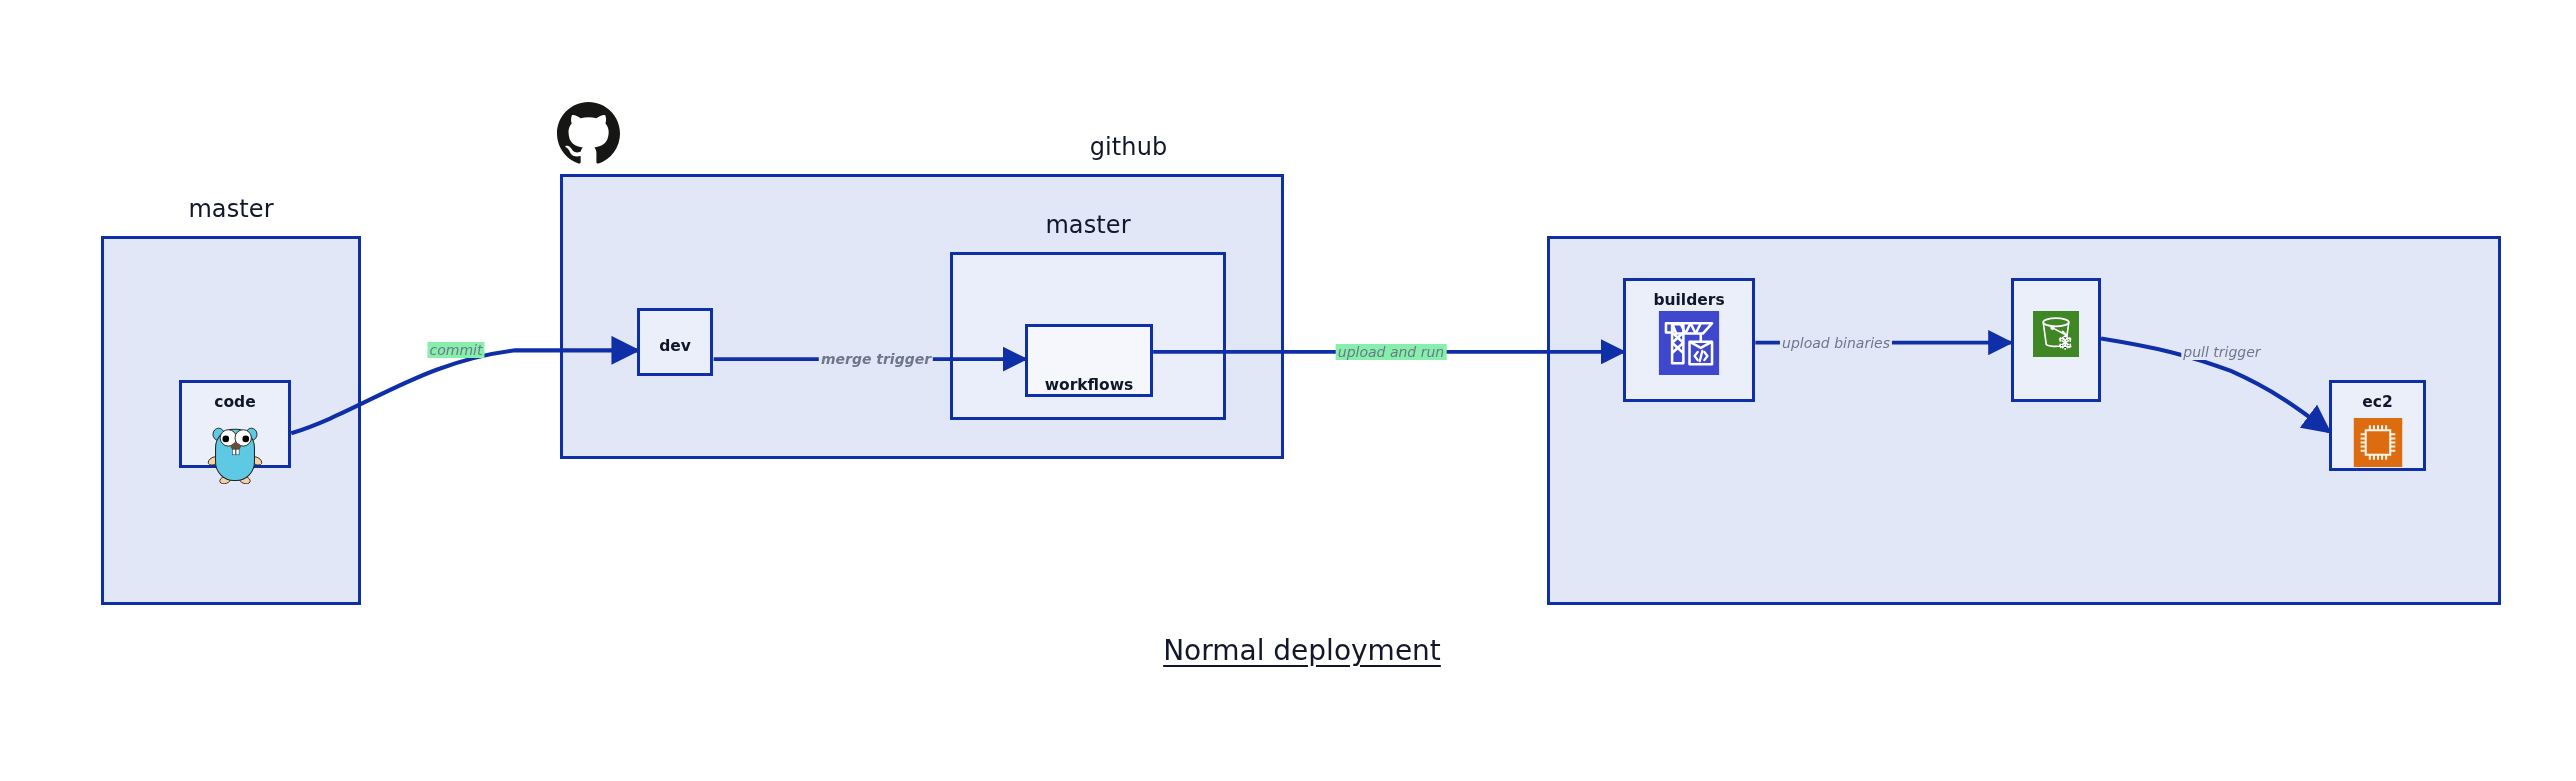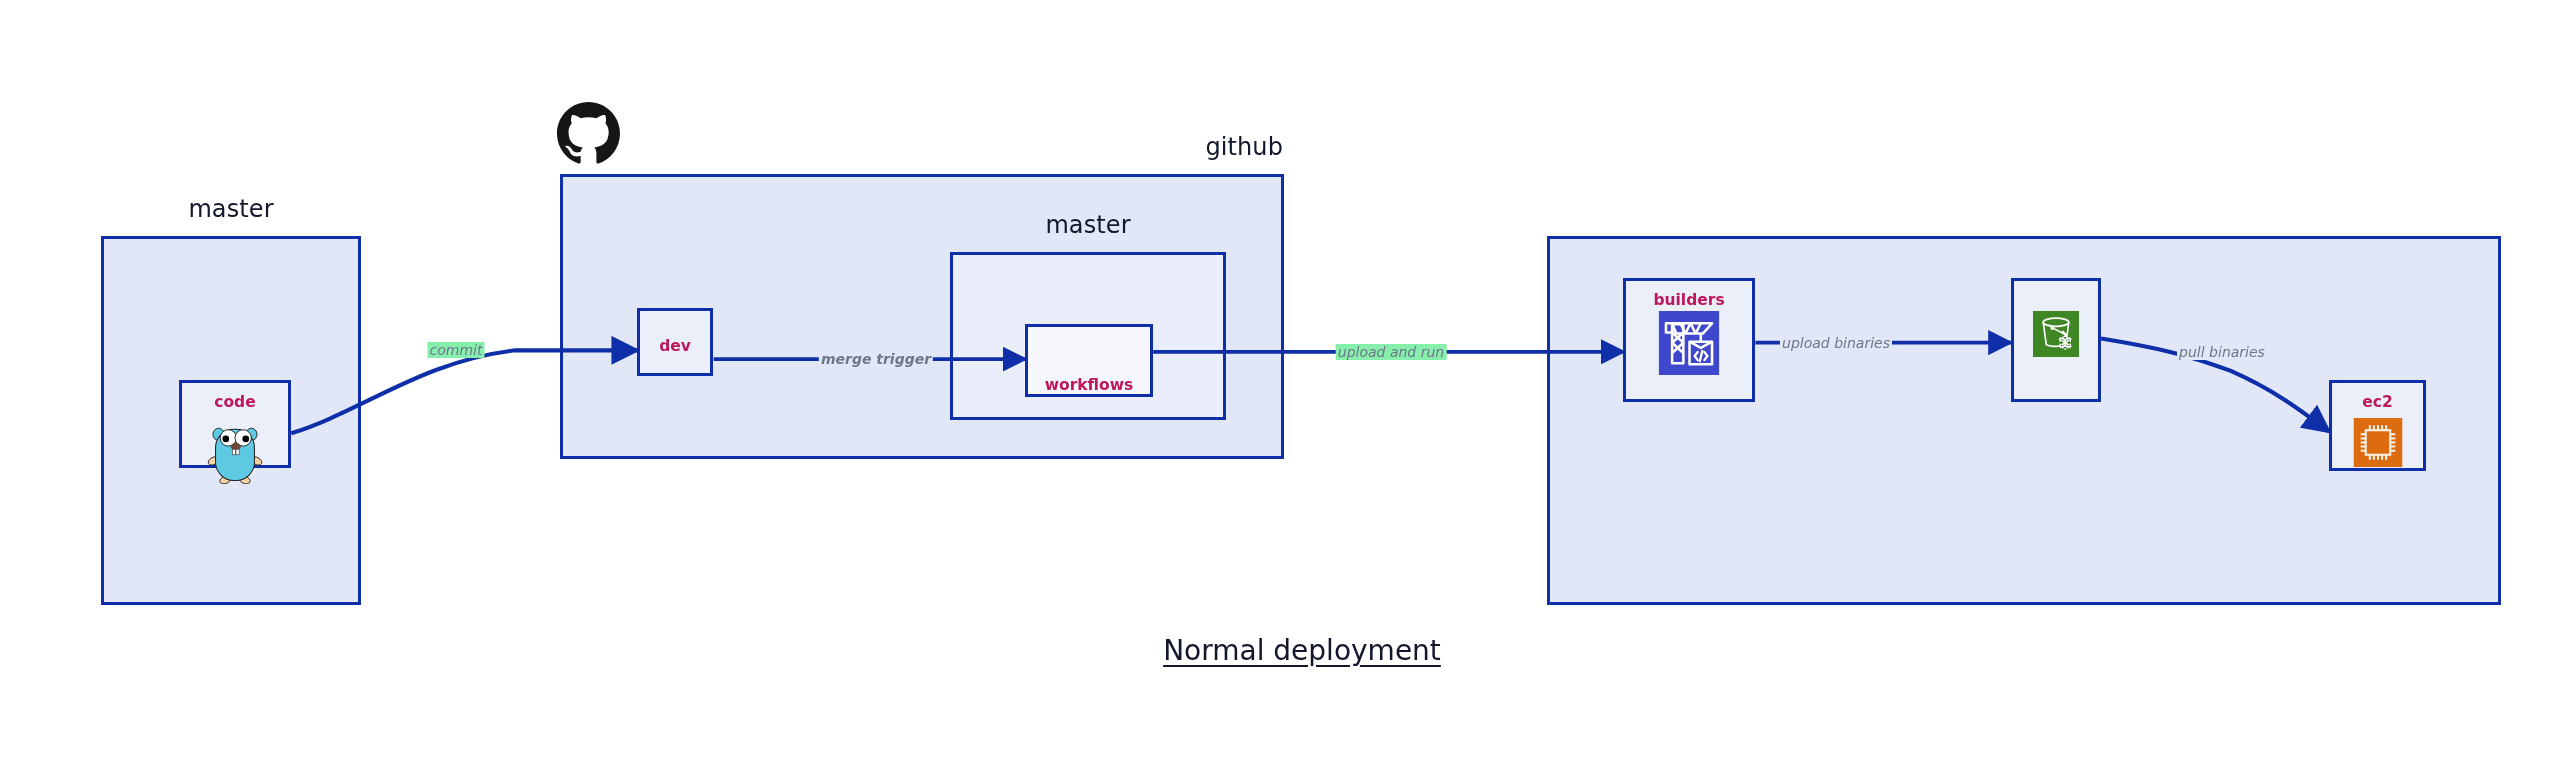--- a/index.html
+++ b/index.html
@@ -48,21 +48,21 @@
     background: #EBEFFA;
   }
   .node.white {
     background: #F5F7FD;
   }
   .node-label {
     position: absolute;
     left: 0;
     right: 0;
     text-align: center;
-    color: #be185d;
+    color: #0f172a;
     font-size: 15.5px;
     font-weight: bold;
     white-space: nowrap;
     font-family: "DejaVu Sans", sans-serif;
   }
   .node-icon {
     position: absolute;
     left: 50%;
     transform: translateX(-50%);
   }
@@ -142,21 +142,21 @@
 
         <ellipse cx="56.5" cy="52" rx="10" ry="7" fill="#6B4B34"></ellipse>
 
         <rect x="50" y="57" width="6" height="11" fill="#FFFFFF" stroke="#231F20" stroke-width="1"></rect>
         <rect x="57" y="57" width="6" height="11" fill="#FFFFFF" stroke="#231F20" stroke-width="1"></rect>
       </svg>
     </div>
   </div>
 
   <div class="zone" style="left:560px; top:174px; width:724px; height:285px;"></div>
-  <div class="zone-label" style="left:974px; top:133px; width:309px; text-align:right;">github</div>
+  <div class="zone-label" style="left:974px; top:133px; width:309px; text-align:center;">github</div>
 
   <div id="github-logo" style="left:557px; top:102px; width:63px; height:63px;">
     <svg viewBox="0 0 16 16" width="63" height="63" fill="#161614">
       <path d="M8 0C3.58 0 0 3.58 0 8c0 3.54 2.29 6.53 5.47 7.59.4.07.55-.17.55-.38
       0-.19-.01-.82-.01-1.49-2.01.37-2.53-.49-2.69-.94-.09-.23-.48-.94-.82-1.13-.28-.15-.68-.52-.01-.53.63-.01
       1.08.58 1.23.82.72 1.21 1.87.87 2.33.66.07-.52.28-.87.51-1.07-1.78-.2-3.64-.89-3.64-3.95
       0-.87.31-1.59.82-2.15-.08-.2-.36-1.02.08-2.12 0 0 .67-.21 2.2.82.64-.18 1.32-.27 2-.27.68 0
       1.36.09 2 .27 1.53-1.04 2.2-.82 2.2-.82.44 1.1.16 1.92.08 2.12.51.56.82 1.27.82 2.15 0
       3.07-1.87 3.75-3.65 3.95.29.25.54.73.54 1.48 0 1.07-.01 1.93-.01 2.2 0 .21.15.46.55.38A8.01
       8.01 0 0 0 16 8c0-4.42-3.58-8-8-8z"></path>
@@ -267,18 +267,18 @@
 
     <path d="M 3407 665 L 3903 665" fill="none" stroke="#0F2FA8" stroke-width="7" marker-end="url(#arrow)"></path>
 
     <path d="M 4078 657 C 4190 675, 4250 690, 4330 720 C 4420 760, 4470 800, 4521 838" fill="none" stroke="#0F2FA8" stroke-width="8" marker-end="url(#arrow)"></path>
   </svg>
 
   <div class="edge-label onwhite" style="left:456px; top:350px;">commit</div>
   <div class="edge-label onzone" style="left:876px; top:359px;font-weight:bold;">merge trigger</div>
   <div class="edge-label onwhite" style="left:1391px; top:352px;">upload and run</div>
   <div class="edge-label onzone" style="left:1836px; top:343px;">upload binaries</div>
-  <div class="edge-label onzone" style="left:2222px; top:352px;">pull binaries</div>
+  <div class="edge-label onzone" style="left:2222px; top:352px;">pull trigger</div>
 
   <div id="diagram-title" style="top:634px;">Normal deployment</div>
 
 </div>
 
 
 </body></html>

